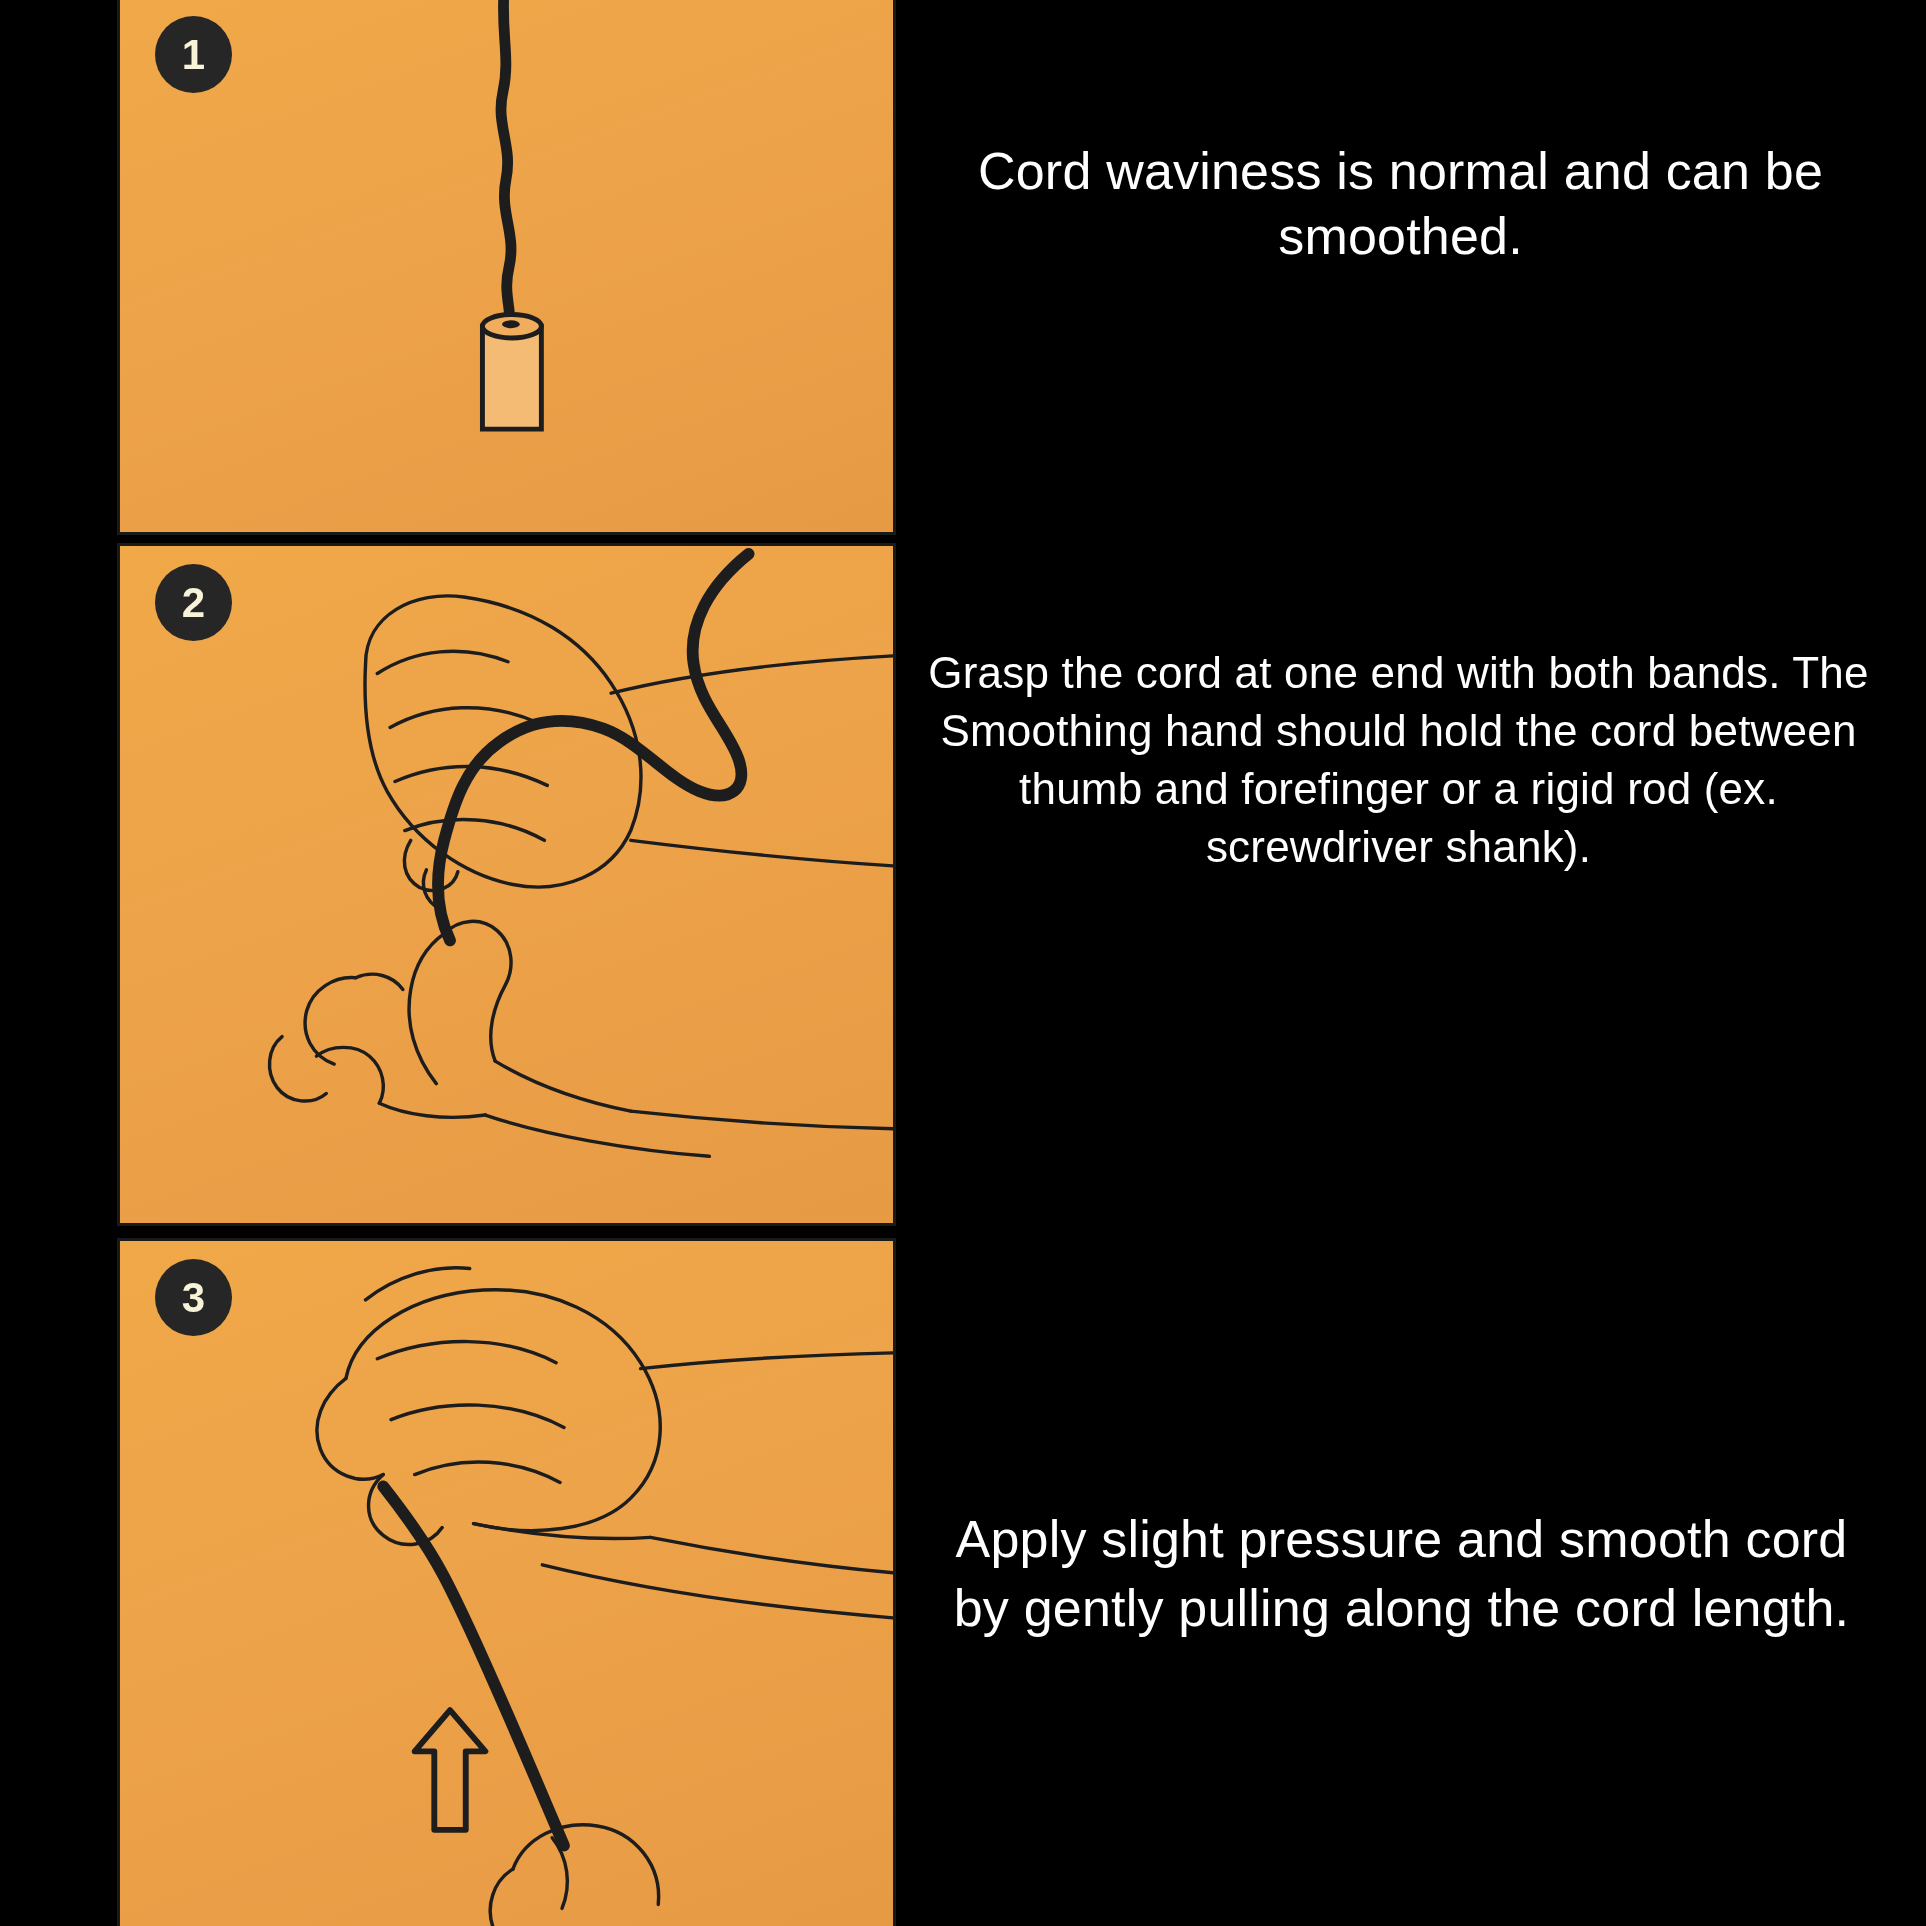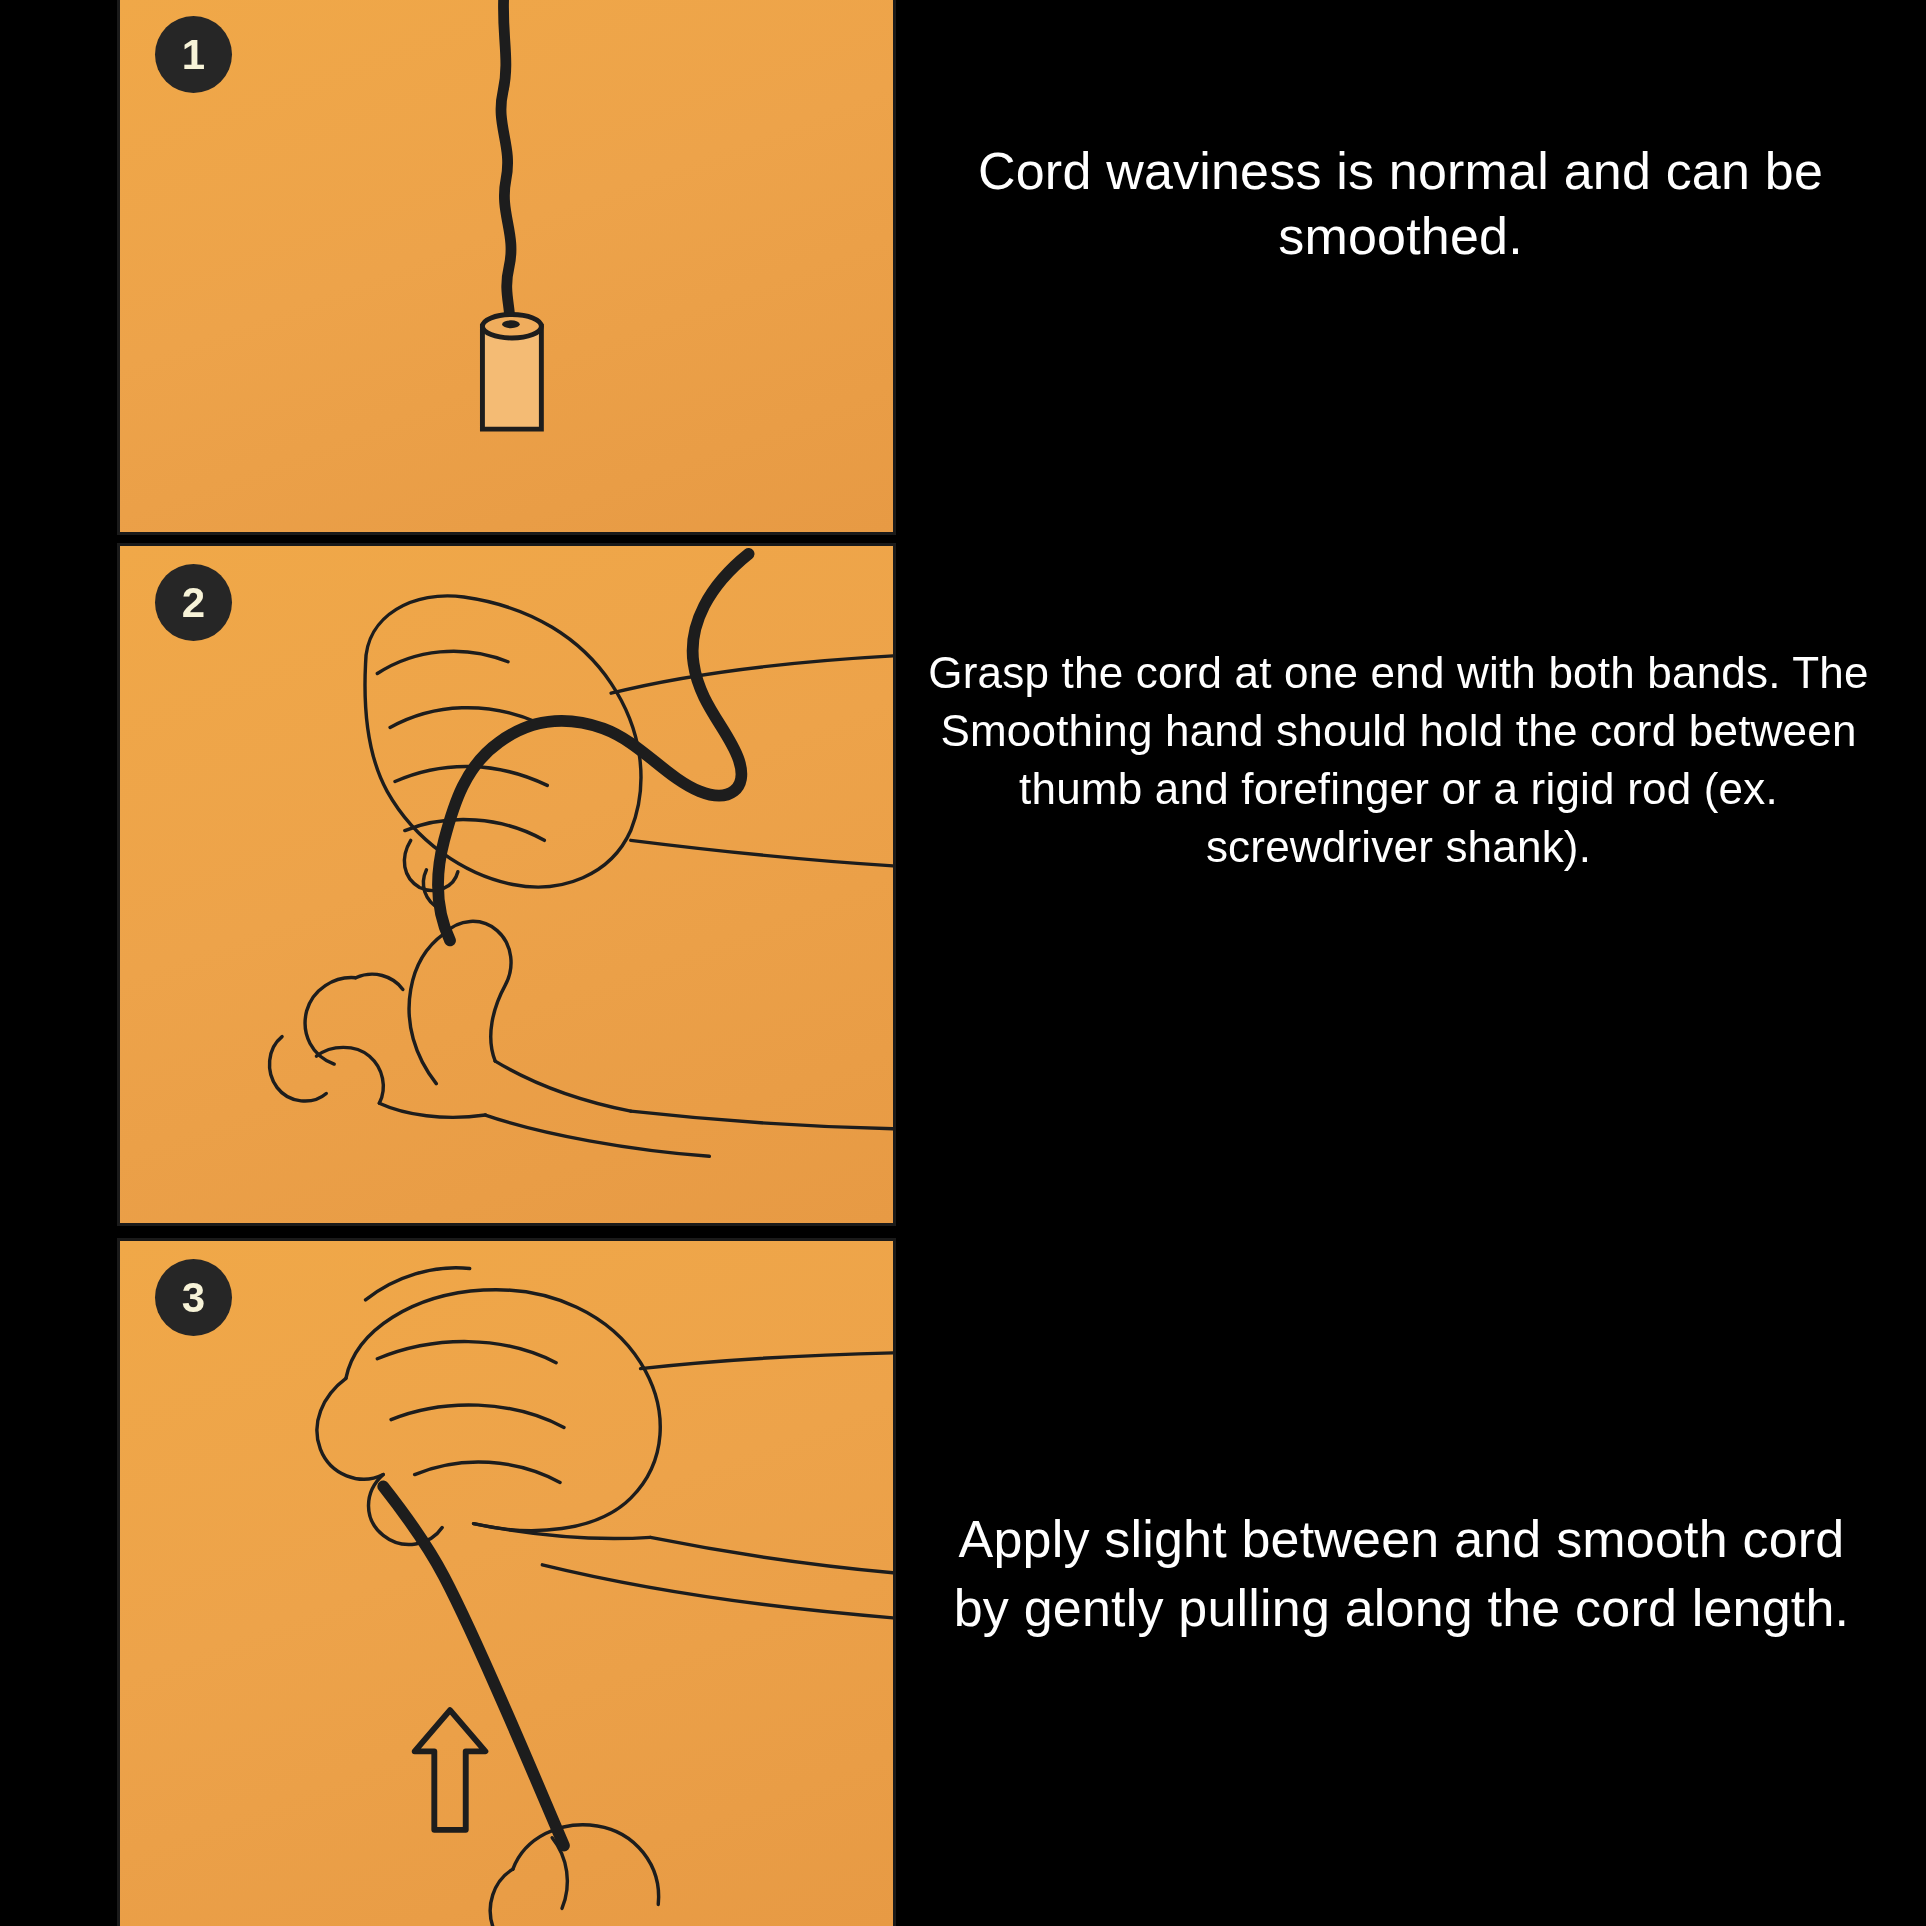--- a/index.html
+++ b/index.html
@@ -177,17 +177,17 @@
         <path d="M268 250 C 290 278, 312 308, 330 342 C 352 384, 372 430, 392 476 C 414 526, 434 574, 452 616" fill="none" stroke="#1d1d1d" stroke-width="12" stroke-linecap="round"></path>
 
         <path d="M300 520 L336 478 L372 520 L352 520 L352 600 L320 600 L320 520 Z" fill="none" stroke="#1d1d1d" stroke-width="6" stroke-linejoin="round"></path>
       </svg>
     </div>
   </div>
 
   <div class="text-col">
     <div class="caption cap-1">Cord waviness is normal and can be smoothed.</div>
     <div class="caption cap-2">Grasp the cord at one end with both bands. The Smoothing hand should hold the cord between thumb and forefinger or a rigid rod (ex. screwdriver shank).</div>
-    <div class="caption cap-3">Apply slight between and smooth cord by gently pulling along the cord length.</div>
+    <div class="caption cap-3">Apply slight pressure and smooth cord by gently pulling along the cord length.</div>
   </div>
 
 </div>
 
 
 </body></html>

